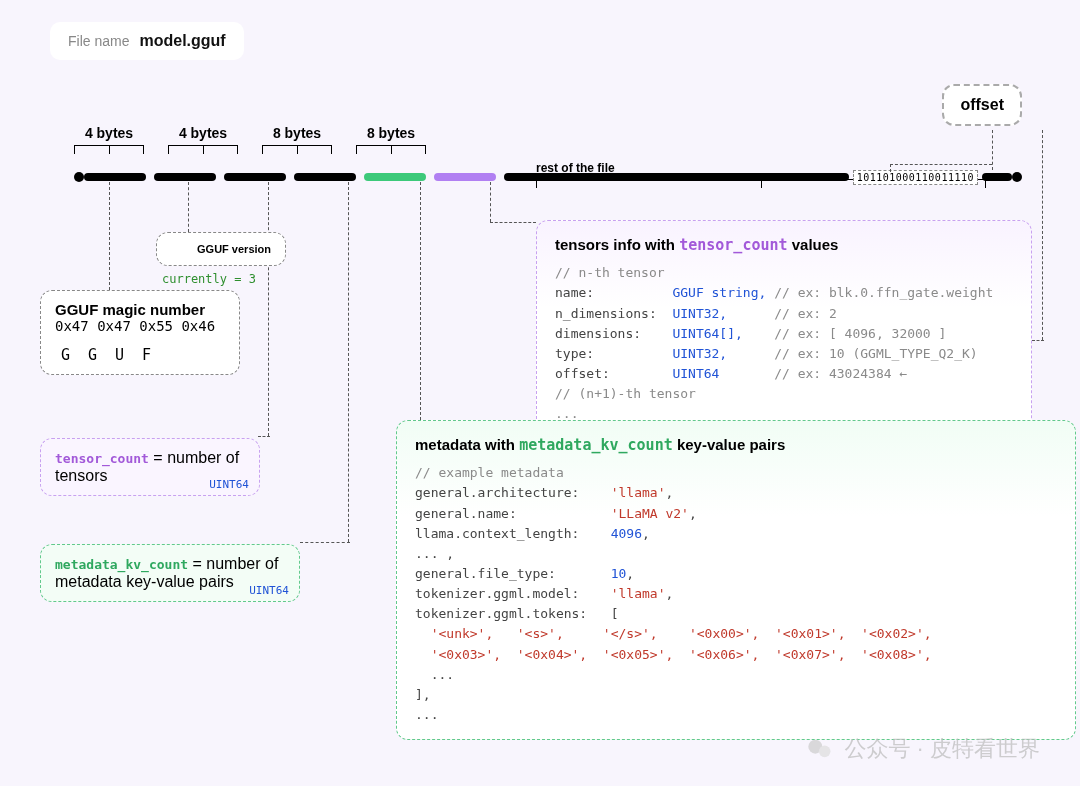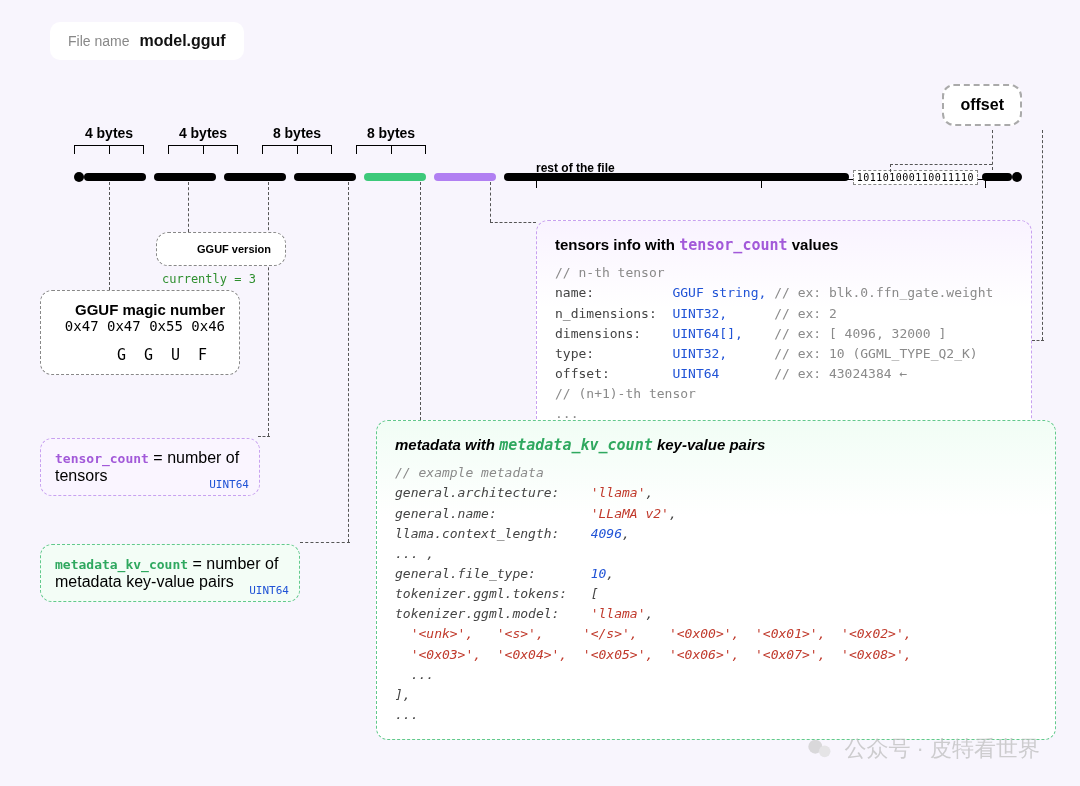--- a/index.html
+++ b/index.html
@@ -95,21 +95,21 @@
   .hline { position: absolute; border-top: 1.5px dashed #555; }
 
   
   .callout {
     position: absolute;
     border: 1.5px dashed #888;
     border-radius: 12px;
     padding: 10px 14px;
     background: #fff;
   }
-  .callout.magic { top: 290px; left: 40px; width: 200px; text-align: right; }
+  .callout.magic { top: 290px; left: 40px; width: 200px; }
   .callout.gguf-ver { top: 232px; left: 156px; width: 130px; text-align:center; background:#fff; }
   .gguf-ver-note { position:absolute; top:272px; left:162px; color:#2f8f2f; font-size:12px; font-family: monospace; }
 
   .callout.tensor-count {
     top: 438px; left: 40px; width: 220px;
     border-color: #c8a1f0;
     background: #faf5ff;
   }
   .callout.meta-count {
     top: 544px; left: 40px; width: 260px;
@@ -134,24 +134,23 @@
     font-family: "Menlo","Consolas", monospace;
     font-size: 13px;
     line-height: 1.55;
   }
   .panel-tensors {
     top: 220px; left: 536px; width: 496px;
     border: 1.5px dashed #c8a1f0;
     background: linear-gradient(180deg,#f9f3ff, #ffffff 40%);
   }
   .panel-meta {
-    top: 420px; left: 376px; width: 680px;
+    top: 420px; left: 396px; width: 680px;
     border: 1.5px dashed #62c98c;
     background: linear-gradient(180deg,#f1fdf5, #ffffff 30%);
-    font-style: italic;
   }
   .panel h3 { font-family: -apple-system, Arial, sans-serif; font-size:15px; font-weight:700; margin-bottom:6px; }
   .cm { color:#8a8a8a; }
   .kw { color:#2053d6; }
   .str { color:#c0392b; }
   .key { color:#444; }
   .row { white-space: pre; }
 
   
   .wm { position:absolute; right:40px; bottom:22px; color:#bbb; font-size:22px; display:flex; align-items:center; gap:10px; opacity:0.7; }
@@ -280,22 +279,22 @@
   <h3>
     <span>metadata with </span><span class="kw-green">metadata_kv_count</span><span> key-value pairs</span>
   </h3>
   <div class="row cm">// example metadata</div>
   <div id="meta-lines">
       <div class="row"><span class="key">general.architecture:    </span><span class="str">'llama'</span><span class="key">,</span></div>
       <div class="row"><span class="key">general.name:            </span><span class="str">'LLaMA v2'</span><span class="key">,</span></div>
       <div class="row"><span class="key">llama.context_length:    </span><span class="kw">4096</span><span class="key">,</span></div>
       <div class="row"><span class="key">... ,</span></div>
       <div class="row"><span class="key">general.file_type:       </span><span class="kw">10</span><span class="key">,</span></div>
+      <div class="row"><span class="key">tokenizer.ggml.model:    </span><span class="str">'llama'</span><span class="key">,</span></div>
       <div class="row"><span class="key">tokenizer.ggml.tokens:   </span><span class="key">[</span><span class="key"></span></div>
-      <div class="row"><span class="key">tokenizer.ggml.model:    </span><span class="str">'llama'</span><span class="key">,</span></div>
     </div>
   <div class="row str">  '&lt;unk&gt;',   '&lt;s&gt;',     '&lt;/s&gt;',    '&lt;0x00&gt;',  '&lt;0x01&gt;',  '&lt;0x02&gt;',</div>
   <div class="row str">  '&lt;0x03&gt;',  '&lt;0x04&gt;',  '&lt;0x05&gt;',  '&lt;0x06&gt;',  '&lt;0x07&gt;',  '&lt;0x08&gt;',</div>
   <div class="row key">  ...</div>
   <div class="row key">],</div>
   <div class="row key">...</div>
 </div>
 
 <div class="wm">
   <svg viewBox="0 0 24 24">

